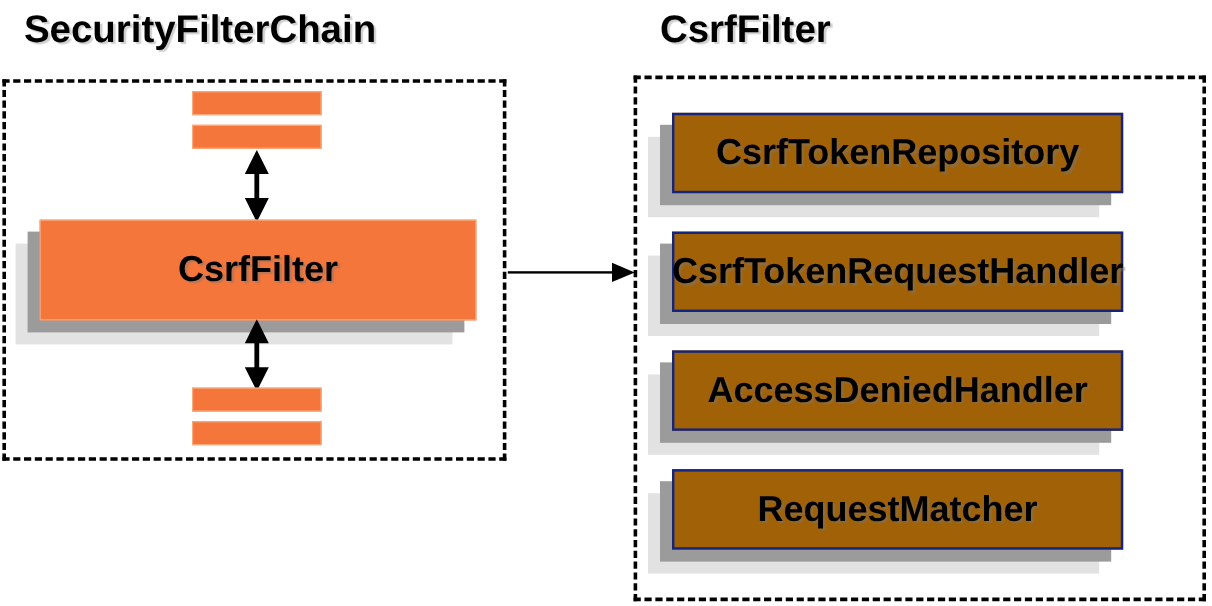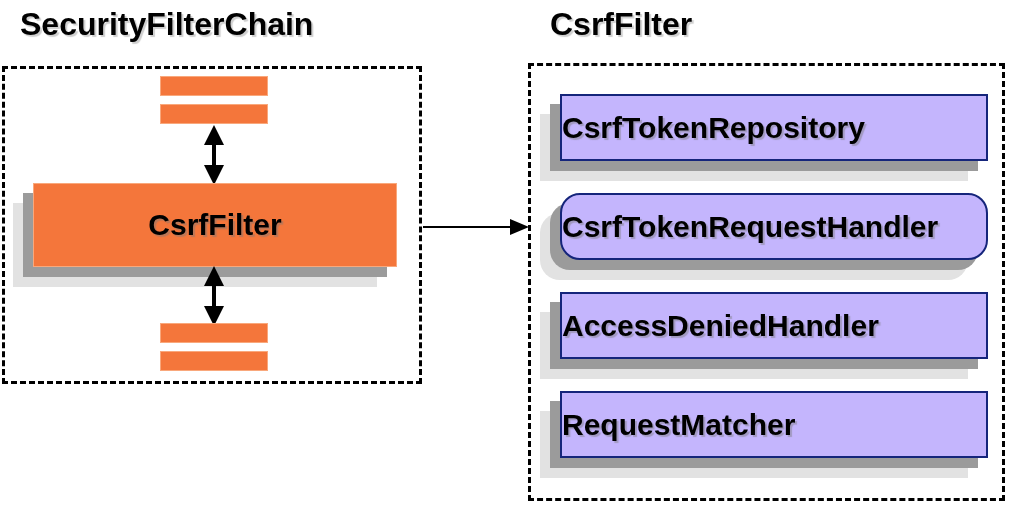--- a/index.html
+++ b/index.html
@@ -47,28 +47,29 @@
     border: 1px solid #f9a87c;
     box-sizing: border-box;
     box-shadow: -10px 10px 0 0 #9b9b9b, -20px 20px 0 0 #e2e2e2;
     display: flex;
     align-items: center;
     justify-content: center;
   }
 
   .component-box {
     left: 560px;
-    width: 428px;
+    width: 376px;
     height: 67px;
-    background: #c4b5fd;
+    background: #a16207;
     border: 2px solid #15257b;
     box-sizing: border-box;
     box-shadow: -10px 10px 0 0 #9b9b9b, -20px 20px 0 0 #e2e2e2;
     display: flex;
     align-items: center;
+    justify-content: center;
   }
 
   .box-label {
     font-size: 30px;
     font-weight: bold;
     color: #000000;
     text-shadow: 2px 2px 1px rgba(120,120,120,0.45);
     white-space: nowrap;
   }
 
@@ -111,21 +112,21 @@
   </svg>
 
   <div class="abs diagram-title" style="left:538px; top:6px;">CsrfFilter</div>
 
   <div class="abs boundary" style="left:528px; top:63px; width:477px; height:438px;"></div>
 
   <div class="abs component-box" style="top:94px;">
     <span class="box-label">CsrfTokenRepository</span>
   </div>
 
-  <div class="abs component-box" style="top:193px;border-radius:20px;">
+  <div class="abs component-box" style="top:193px;">
     <span class="box-label">CsrfTokenRequestHandler</span>
   </div>
 
   <div class="abs component-box" style="top:391px;">
     <span class="box-label">RequestMatcher</span>
   </div>
 
   <div class="abs component-box" style="top:292px;">
     <span class="box-label">AccessDeniedHandler</span>
   </div>

